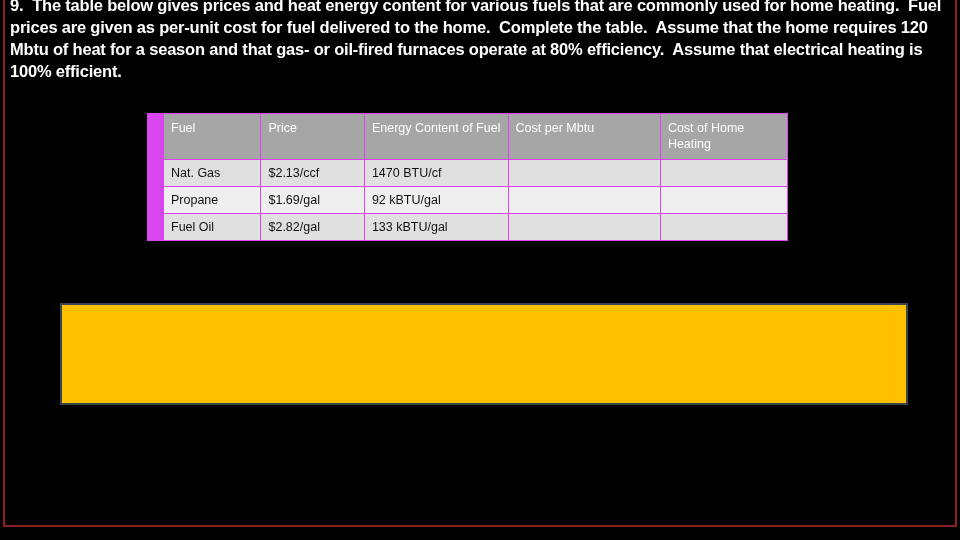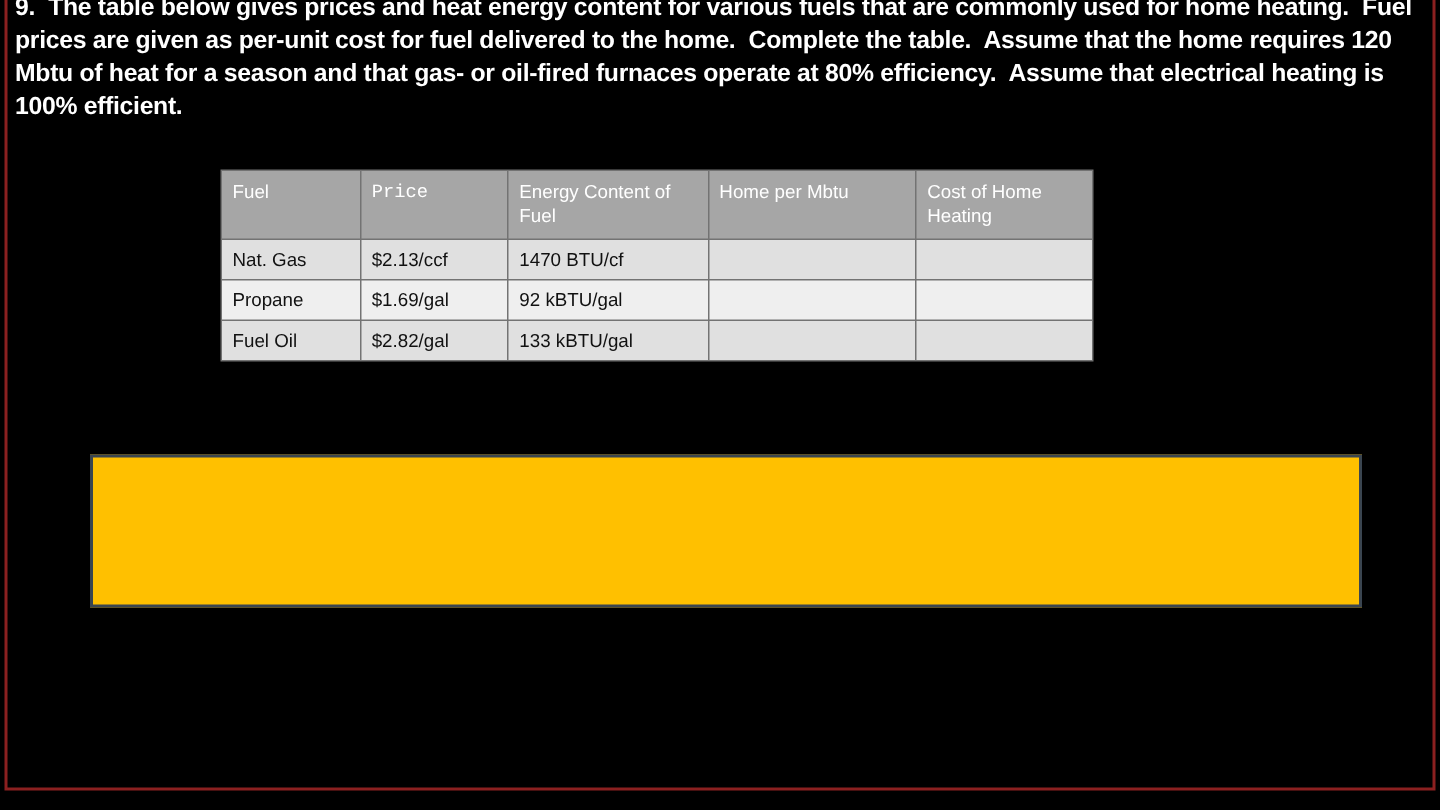--- a/index.html
+++ b/index.html
@@ -39,25 +39,26 @@
     line-height: 22px;
     letter-spacing: -0.2px;
     white-space: pre-wrap;
   }
 
   
   #fuel-table {
     position: absolute;
     left: 147px;
     top: 113px;
-    width: 582px;
+    width: 641px;
     border-collapse: separate;
     border-spacing: 1px;
-    background: #737373;
+    background: #d946ef;
     font-size: 12.5px;
+    padding-left: 16px;
   }
   #fuel-table th {
     background: #a6a6a6;
     color: #ffffff;
     font-weight: normal;
     text-align: left;
     vertical-align: top;
     padding: 6px 7px 7px 7px;
     line-height: 16px;
     height: 36px;
@@ -70,21 +71,21 @@
     padding: 5px 7px;
     height: 19px;
     box-sizing: border-box;
     line-height: 16px;
   }
   #fuel-table tr.row-odd td  { background: #e0e0e0; margin-top: 17px; }
   #fuel-table tr.row-even td { background: #efefef; }
 
   
   .col-fuel   { width: 98px;  }
-  .col-price  { width: 104px; font-family: Liberation Mono, monospace; }
+  .col-price  { width: 104px; }
   .col-energy { width: 146px; }
   .col-cost   { width: 156px; }
   .col-home   { width: 129px; }
 
   
   #answer-box {
     position: absolute;
     left: 60px;
     top: 303px;
     width: 848px;
@@ -100,21 +101,21 @@
 <div id="slide-frame"></div>
 
 <div id="prompt">9.  The table below gives prices and heat energy content for various fuels that are commonly used for home heating.  Fuel prices are given as per-unit cost for fuel delivered to the home.  Complete the table.  Assume that the home requires 120 Mbtu of heat for a season and that gas- or oil-fired furnaces operate at 80% efficiency.  Assume that electrical heating is 100% efficient.</div>
 
 <table id="fuel-table">
   <thead>
     <tr>
       <th class="col-fuel">Fuel</th>
       <th class="col-price">Price</th>
       <th class="col-energy">Energy Content of Fuel</th>
-      <th class="col-cost">Home per Mbtu</th>
+      <th class="col-cost">Cost per Mbtu</th>
       <th class="col-home">Cost of Home Heating</th>
     </tr>
   </thead>
   <tbody>
     <tr class="row-odd">
       <td>Nat. Gas</td>
       <td>$2.13/ccf</td>
       <td>1470 BTU/cf</td>
       <td></td>
       <td></td>

